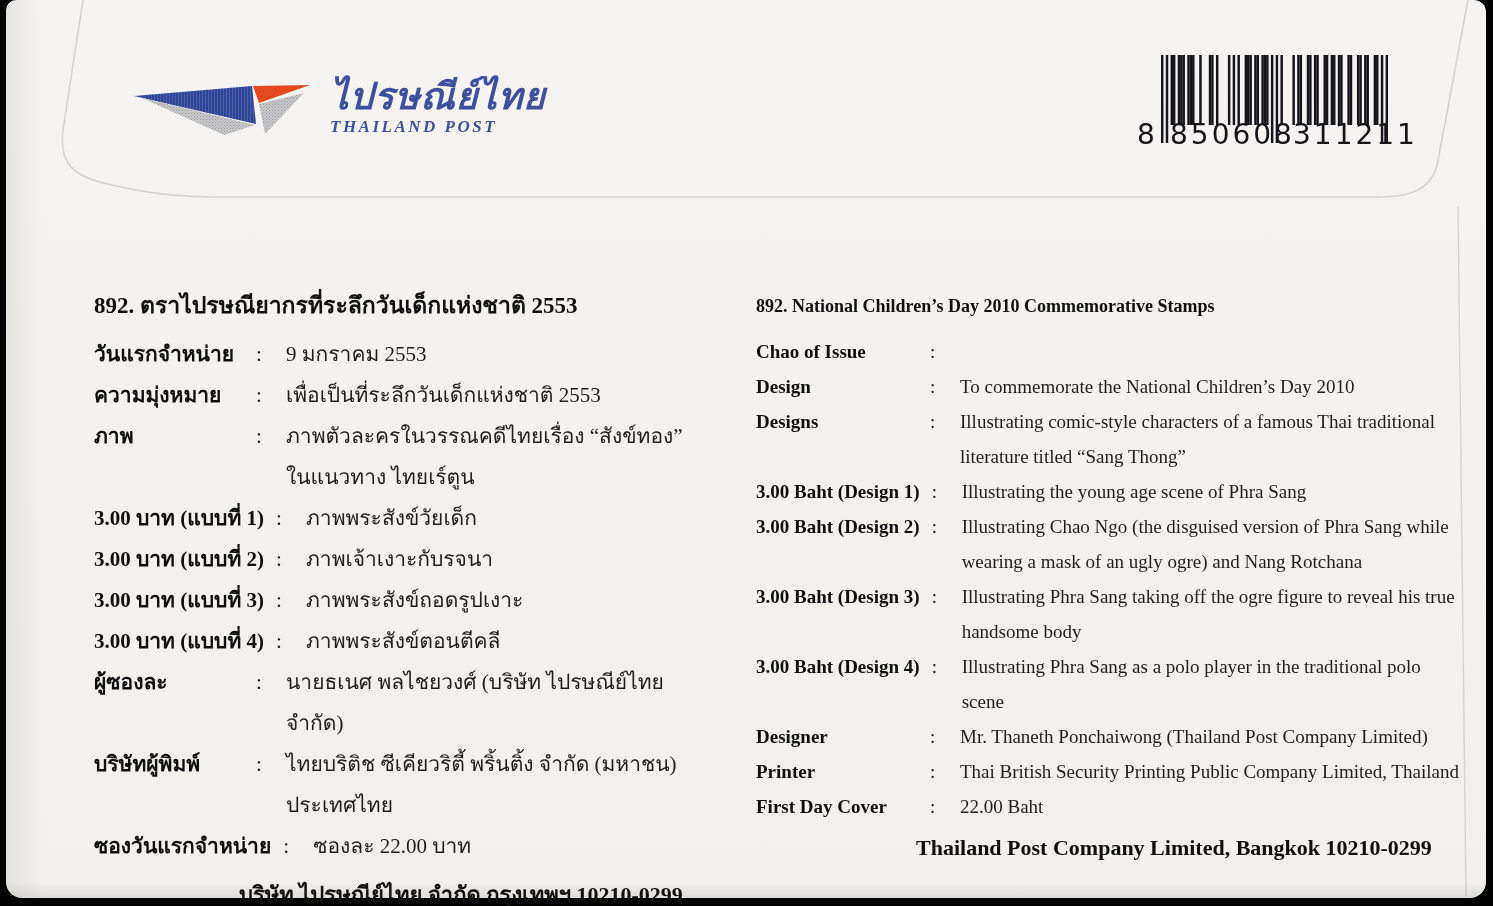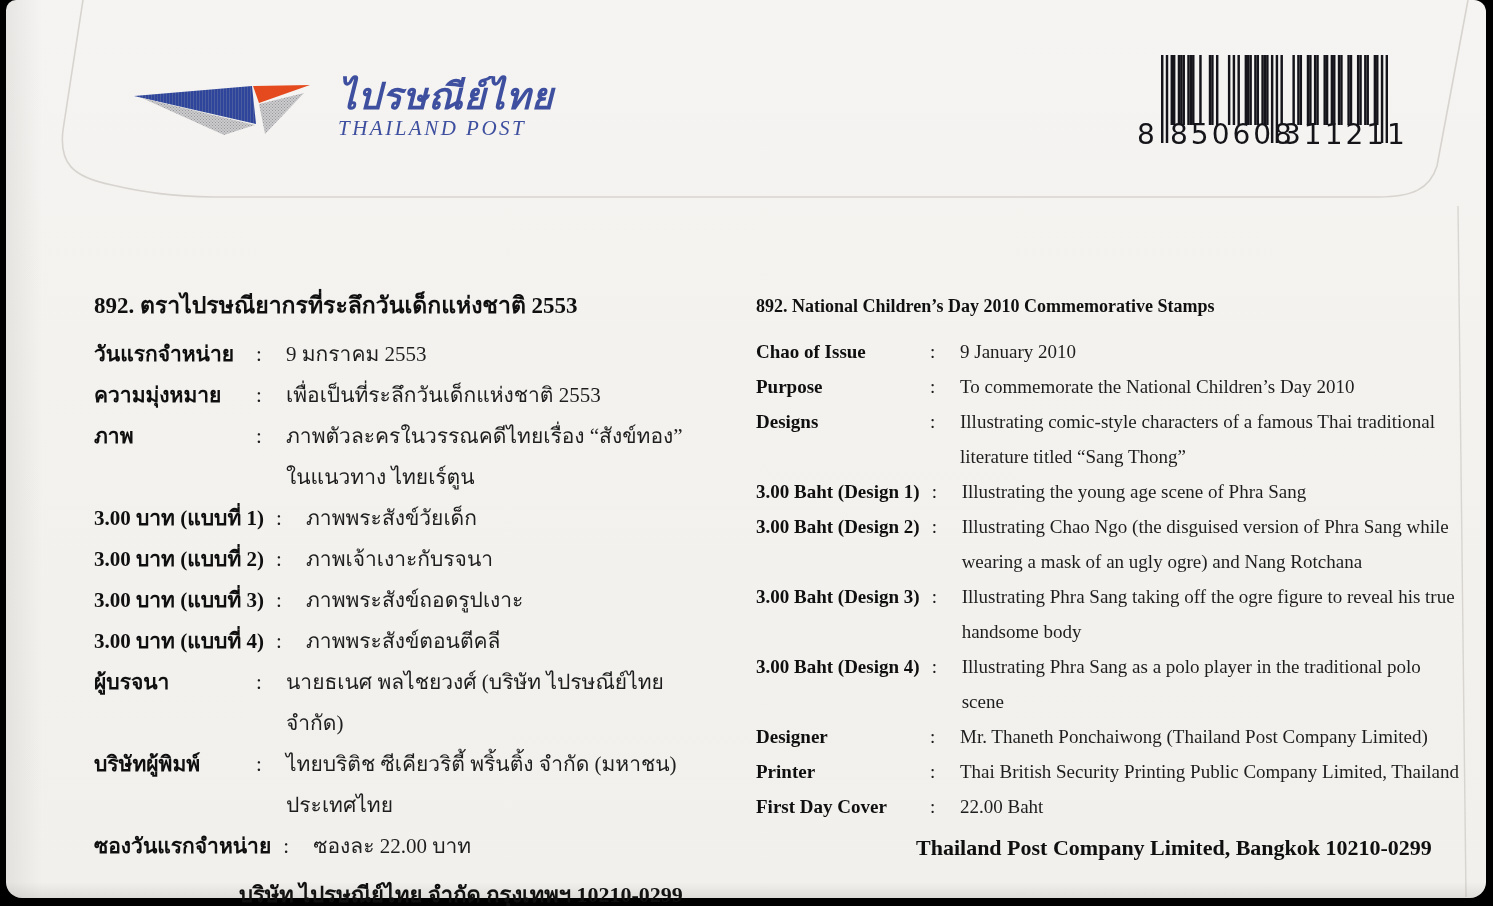--- a/index.html
+++ b/index.html
@@ -18,41 +18,41 @@
     background:linear-gradient(90deg,rgba(60,55,45,.08),rgba(0,0,0,0));
     border-radius:10px 0 0 16px;pointer-events:none;}
   .edge-bottom{position:absolute;left:0;right:0;bottom:0;height:16px;
     background:linear-gradient(0deg,rgba(60,55,45,.10),rgba(0,0,0,0));
     border-radius:0 0 16px 16px;pointer-events:none;}
   svg.flap-lines{position:absolute;left:0;top:0;width:100%;height:100%;pointer-events:none;}
 
   
   .logo{position:absolute;left:126px;top:78px;display:flex;align-items:flex-start;}
   .logo-mark{display:block;margin-top:6px;}
-  .logo-text{margin-left:26px;line-height:1;}
+  .logo-text{margin-left:18px;line-height:1;}
   .logo-thai{
     font-size:37px;font-style:italic;font-weight:600;color:#3e4f9f;
     letter-spacing:1px;
   }
   .logo-en{
-    font-size:21px;font-style:italic;font-weight:400;color:#3e4f9f;
+    font-size:17px;font-style:italic;font-weight:700;color:#3e4f9f;
     letter-spacing:2.5px;margin-top:3px;
   }
 
   
   .barcode{position:absolute;left:1155px;top:55px;width:227px;height:100px;}
   .barcode svg{position:absolute;left:0;top:0;}
   .barcode span{
     position:absolute;top:66px;
     font-family:"DejaVu Sans","Liberation Sans",sans-serif;
     font-size:28px;color:#141419;line-height:1;
   }
   .bc-first{left:-24px;}
   .bc-left{left:9px;width:102px;text-align:center;letter-spacing:3px;}
-  .bc-right{left:122px;width:100px;text-align:left;letter-spacing:3px;}
+  .bc-right{left:132px;width:100px;text-align:left;letter-spacing:3px;}
 
   
   .col{position:absolute;top:292px;}
   .col-thai{left:88px;width:594px;}
   .col-en{left:750px;width:708px;}
   .col h2{margin:0 0 14px 0;font-weight:700;color:#101010;}
   .col-thai h2{font-size:23px;line-height:28px;}
   .col-en h2{font-size:18px;line-height:28px;}
   .row{display:grid;column-gap:12px;}
   .col-thai .row{grid-template-columns:minmax(150px,max-content) 18px 1fr;
@@ -198,21 +198,21 @@
     <span class="val">ภาพพระสังข์ถอดรูปเงาะ</span>
   </div>
 
   <div class="row">
     <span class="lbl">3.00 บาท (แบบที่ 4)</span>
     <span class="colon">:</span>
     <span class="val">ภาพพระสังข์ตอนตีคลี</span>
   </div>
 
   <div class="row">
-    <span class="lbl">ผู้บรจนา</span>
+    <span class="lbl">ผู้ซองละ</span>
     <span class="colon">:</span>
     <span class="val">นายธเนศ พลไชยวงศ์ (บริษัท ไปรษณีย์ไทย จำกัด)</span>
   </div>
 
   <div class="row">
     <span class="lbl">บริษัทผู้พิมพ์</span>
     <span class="colon">:</span>
     <span class="val">ไทยบริติช ซีเคียวริตี้ พริ้นติ้ง จำกัด (มหาชน) ประเทศไทย</span>
   </div>
 
@@ -224,25 +224,24 @@
 </div>
     <div class="footer">บริษัท ไปรษณีย์ไทย จำกัด กรุงเทพฯ 10210-0299</div>
   </section>
 
   <section class="col col-en">
     <h2>892. National Children’s Day 2010 Commemorative Stamps</h2>
     <div class="rows" id="en-rows">
   <div class="row">
     <span class="lbl">Chao of Issue</span>
     <span class="colon">:</span>
-    <span class="val">9 January 2010</span>
-  </div>
-
-  <div class="row">
-    <span class="lbl">Purpose</span>
+  </div>
+
+  <div class="row">
+    <span class="lbl">Design</span>
     <span class="colon">:</span>
     <span class="val">To commemorate the National Children’s Day 2010</span>
   </div>
 
   <div class="row">
     <span class="lbl">Designs</span>
     <span class="colon">:</span>
     <span class="val">Illustrating comic-style characters of a famous Thai traditional literature titled “Sang Thong”</span>
   </div>
 

